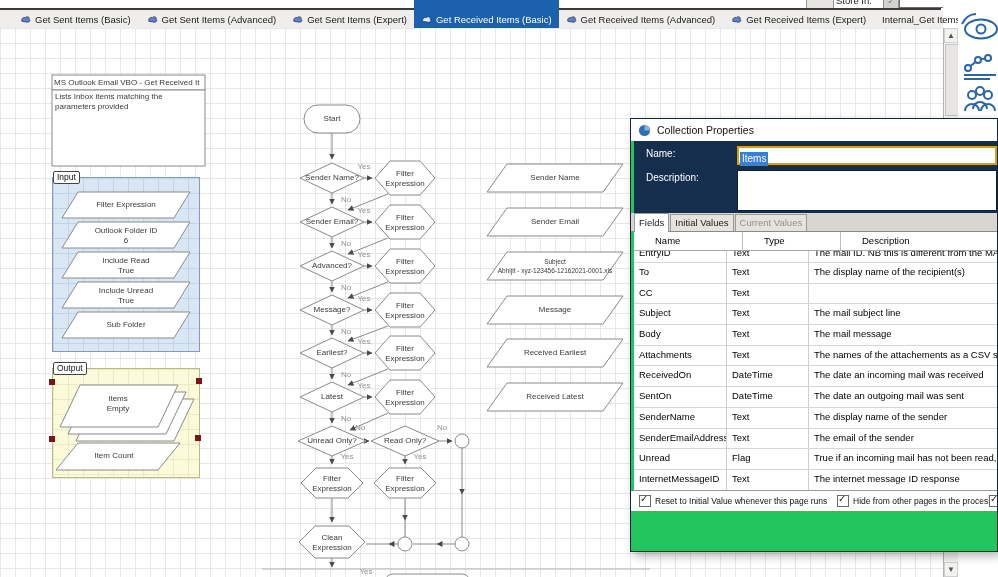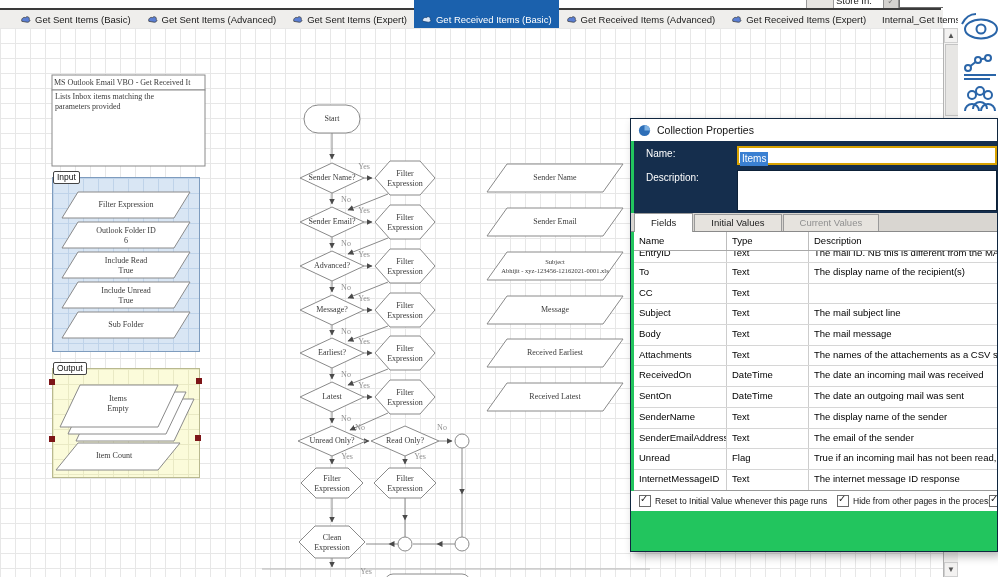--- a/index.html
+++ b/index.html
@@ -25,21 +25,21 @@
   
   .canvas{position:absolute;left:0;top:28px;width:943px;height:549px;background:#fff;overflow:hidden;
     background-image:linear-gradient(to right,#e7e7e7 1px,transparent 1px),linear-gradient(to bottom,#e7e7e7 1px,transparent 1px);
     background-size:15px 15px;}
   .region{position:absolute;box-sizing:border-box;}
   .region.input{left:52px;top:149px;width:148px;height:175px;background:#d9e6f4;border:1px solid #7e9cbe;
     background-image:linear-gradient(to right,#bfd3e9 1px,transparent 1px),linear-gradient(to bottom,#bfd3e9 1px,transparent 1px);background-size:15px 15px;}
   .region.output{left:52px;top:340px;width:148px;height:110px;background:#fbfbda;border:1px solid #b9b98f;
     background-image:linear-gradient(to right,#e9e9c4 1px,transparent 1px),linear-gradient(to bottom,#e9e9c4 1px,transparent 1px);background-size:15px 15px;}
   .flowsvg{position:absolute;left:0;top:0;width:943px;height:549px;}
-  .lbl{position:absolute;font-size:8px;line-height:9.5px;color:#3a3a3a;text-align:center;white-space:pre-line;pointer-events:none;font-family:Liberation Serif, serif;}
+  .lbl{position:absolute;font-size:8px;line-height:9.5px;color:#3a3a3a;text-align:center;white-space:pre-line;pointer-events:none;}
   .lbl.tl{text-align:left;}
   .lbl.yn{color:#8f8f8f;}
   .lbl.nw{white-space:nowrap;overflow:hidden;}
   .grp{position:absolute;font-size:8.5px;line-height:11px;color:#111;background:#fff;border:1px solid #444;border-radius:2px;padding:0 3px;}
 
   
   .vscroll{position:absolute;left:943px;top:28px;width:15px;height:549px;background:#f3f2f1;border-left:1px solid #b3b3b3;box-sizing:border-box;}
   .sarr{position:absolute;left:0;width:100%;height:15px;background:#f3f2f1;border:1px solid #cfcfcf;box-sizing:border-box;font-size:8px;color:#555;text-align:center;line-height:13px;}
   .sthumb{position:absolute;left:1px;top:16px;width:12px;height:70px;background:#e7e6e4;border:1px solid #c4c4c4;}
   .rpanel{position:absolute;left:958px;top:0;width:40px;height:577px;background:#fff;}
@@ -48,33 +48,33 @@
   
   .dlg{position:absolute;left:630px;top:118px;width:368px;height:434px;background:#22c55e;border:1px solid #10263f;
        box-shadow:4px 4px 9px rgba(0,0,0,.3);z-index:10;box-sizing:border-box;overflow:hidden;}
   .dlg-title{height:22px;display:flex;align-items:center;gap:6px;padding-left:7px;font-size:10.5px;color:#111;background:#fff;}
   .dlg-navy{position:relative;height:72px;background:#152e4d;margin-left:3px;}
   .dlg-navy label{position:absolute;left:12px;color:#fff;font-size:10px;}
   .name-input{position:absolute;left:103px;right:0;top:5px;height:15px;background:#fff;border:2px solid #d8a200;padding:0 1px;}
   .name-input .sel{display:inline-block;background:#3a80d2;color:#fff;font-size:10px;line-height:14px;padding:0 2px;}
   .desc-input{position:absolute;left:103px;right:0;top:29px;height:39px;background:#fff;border:1px solid #0d2138;}
   .dlg-tabs{height:18px;background:#d9d6d1;display:flex;align-items:flex-end;padding-left:3px;border-bottom:1px solid #8a8a8a;}
-  .dtab{height:16px;line-height:16px;padding:0 16px;font-size:9.5px;color:#222;background:#e6e3de;border:1px solid #9a9a9a;border-bottom:none;margin-right:1px;text-align:right;}
+  .dtab{height:16px;line-height:16px;padding:0 4px;font-size:9.5px;color:#222;background:#e6e3de;border:1px solid #9a9a9a;border-bottom:none;margin-right:1px;text-align:right;}
   .dtab.active{background:#fff;height:18px;margin-bottom:-1px;line-height:18px;}
   .dtab.disabled{color:#909090;}
   .dlg-table{height:258px;background:#fff;border-bottom:1px solid #9a9a9a;margin-left:3px;overflow:hidden;font-size:9.5px;color:#000;}
   .thead{display:flex;height:18px;border-bottom:1px solid #a8a8a8;}
   .trow{display:flex;height:20.7px;border-bottom:1px solid #d6d6d6;box-sizing:border-box;}
   .trow.clip{height:12px;overflow:hidden;}
   .trow.clip .cell{margin-top:-7px;}
   .cell{box-sizing:border-box;padding:3px 4px 0 5px;white-space:nowrap;overflow:hidden;}
   .c1{width:93px;border-right:1px solid #cdcdcd;}
   .c2{width:82px;border-right:1px solid #cdcdcd;}
   .c3{flex:1;}
-  .thead .cell{border-right-color:#bdbdbd;}
+  .thead .cell{border-right-color:#bdbdbd;margin-left:16px;}
   .dlg-checks{position:relative;height:20px;background:#fff;font-size:8.5px;color:#111;}
   .chk{position:absolute;top:4px;display:flex;align-items:center;gap:4px;white-space:nowrap;}
   .cb{width:10px;height:10px;border:1px solid #6a6a6a;background:#fff;position:relative;flex:none;}
   .cb::after{content:"✓";position:absolute;left:0px;top:-3px;font-size:10px;color:#2b2b2b;}
 </style>
 </head>
 <body>
 
 <div id="app">
 

